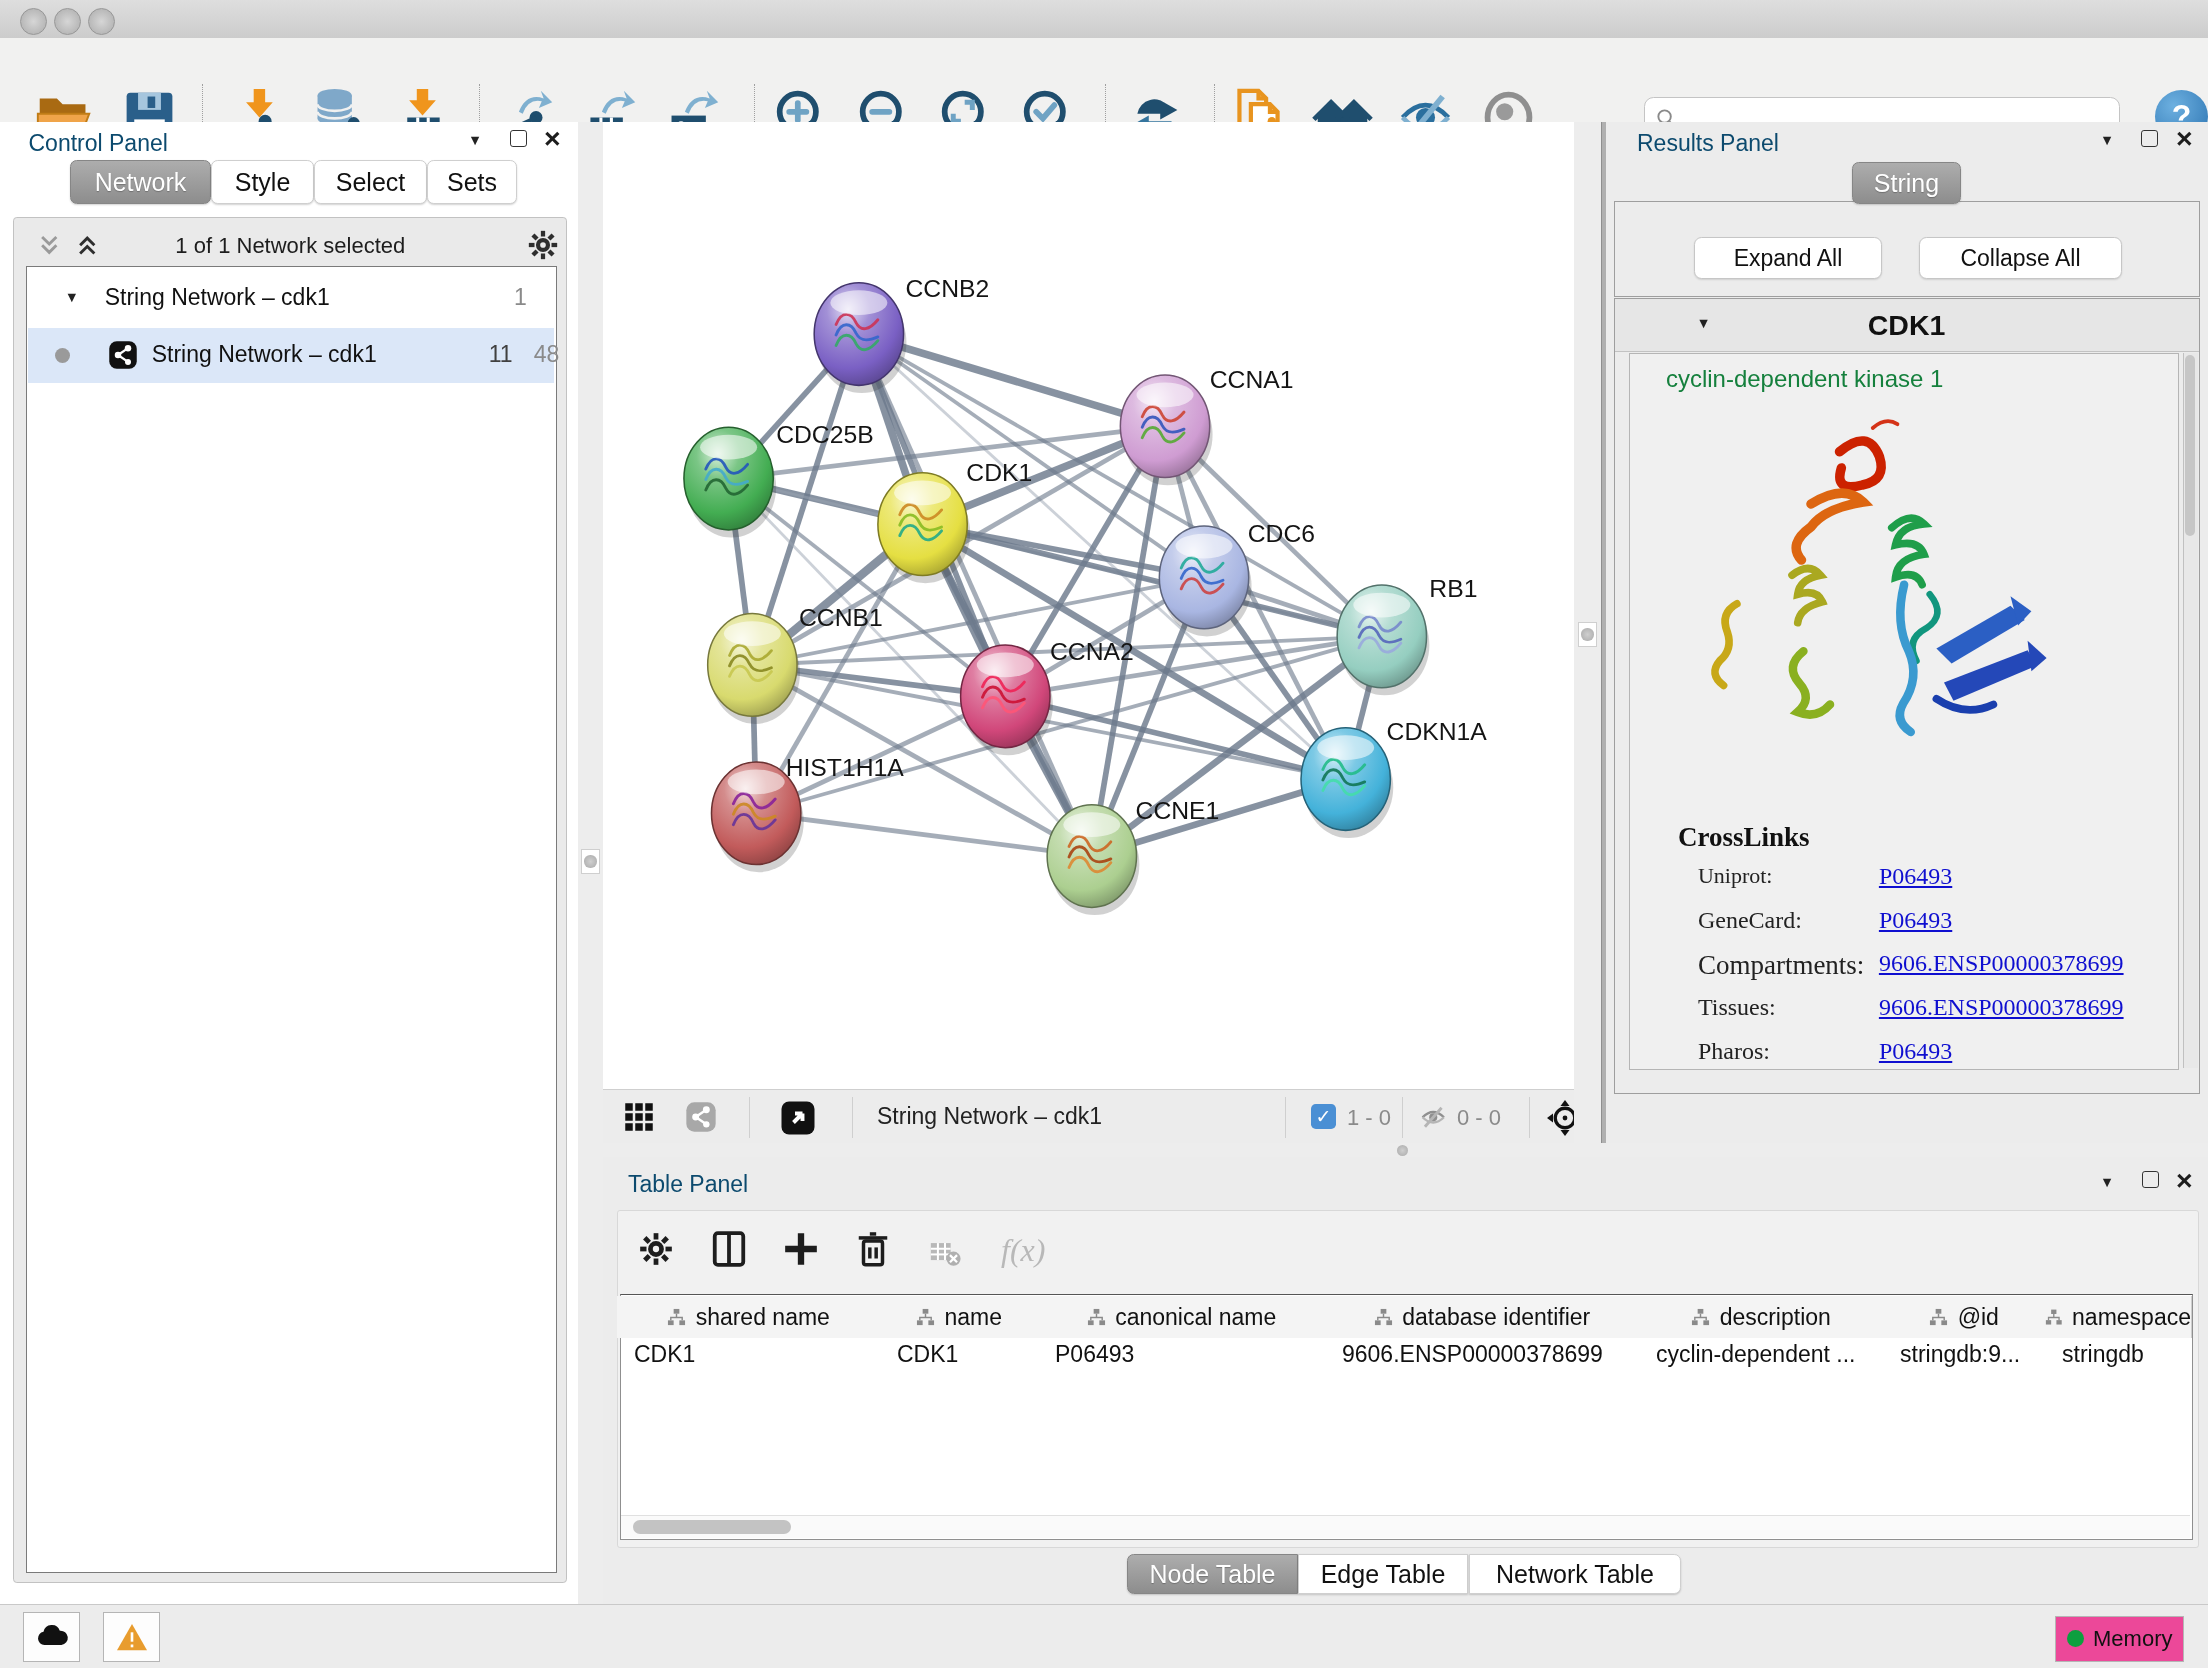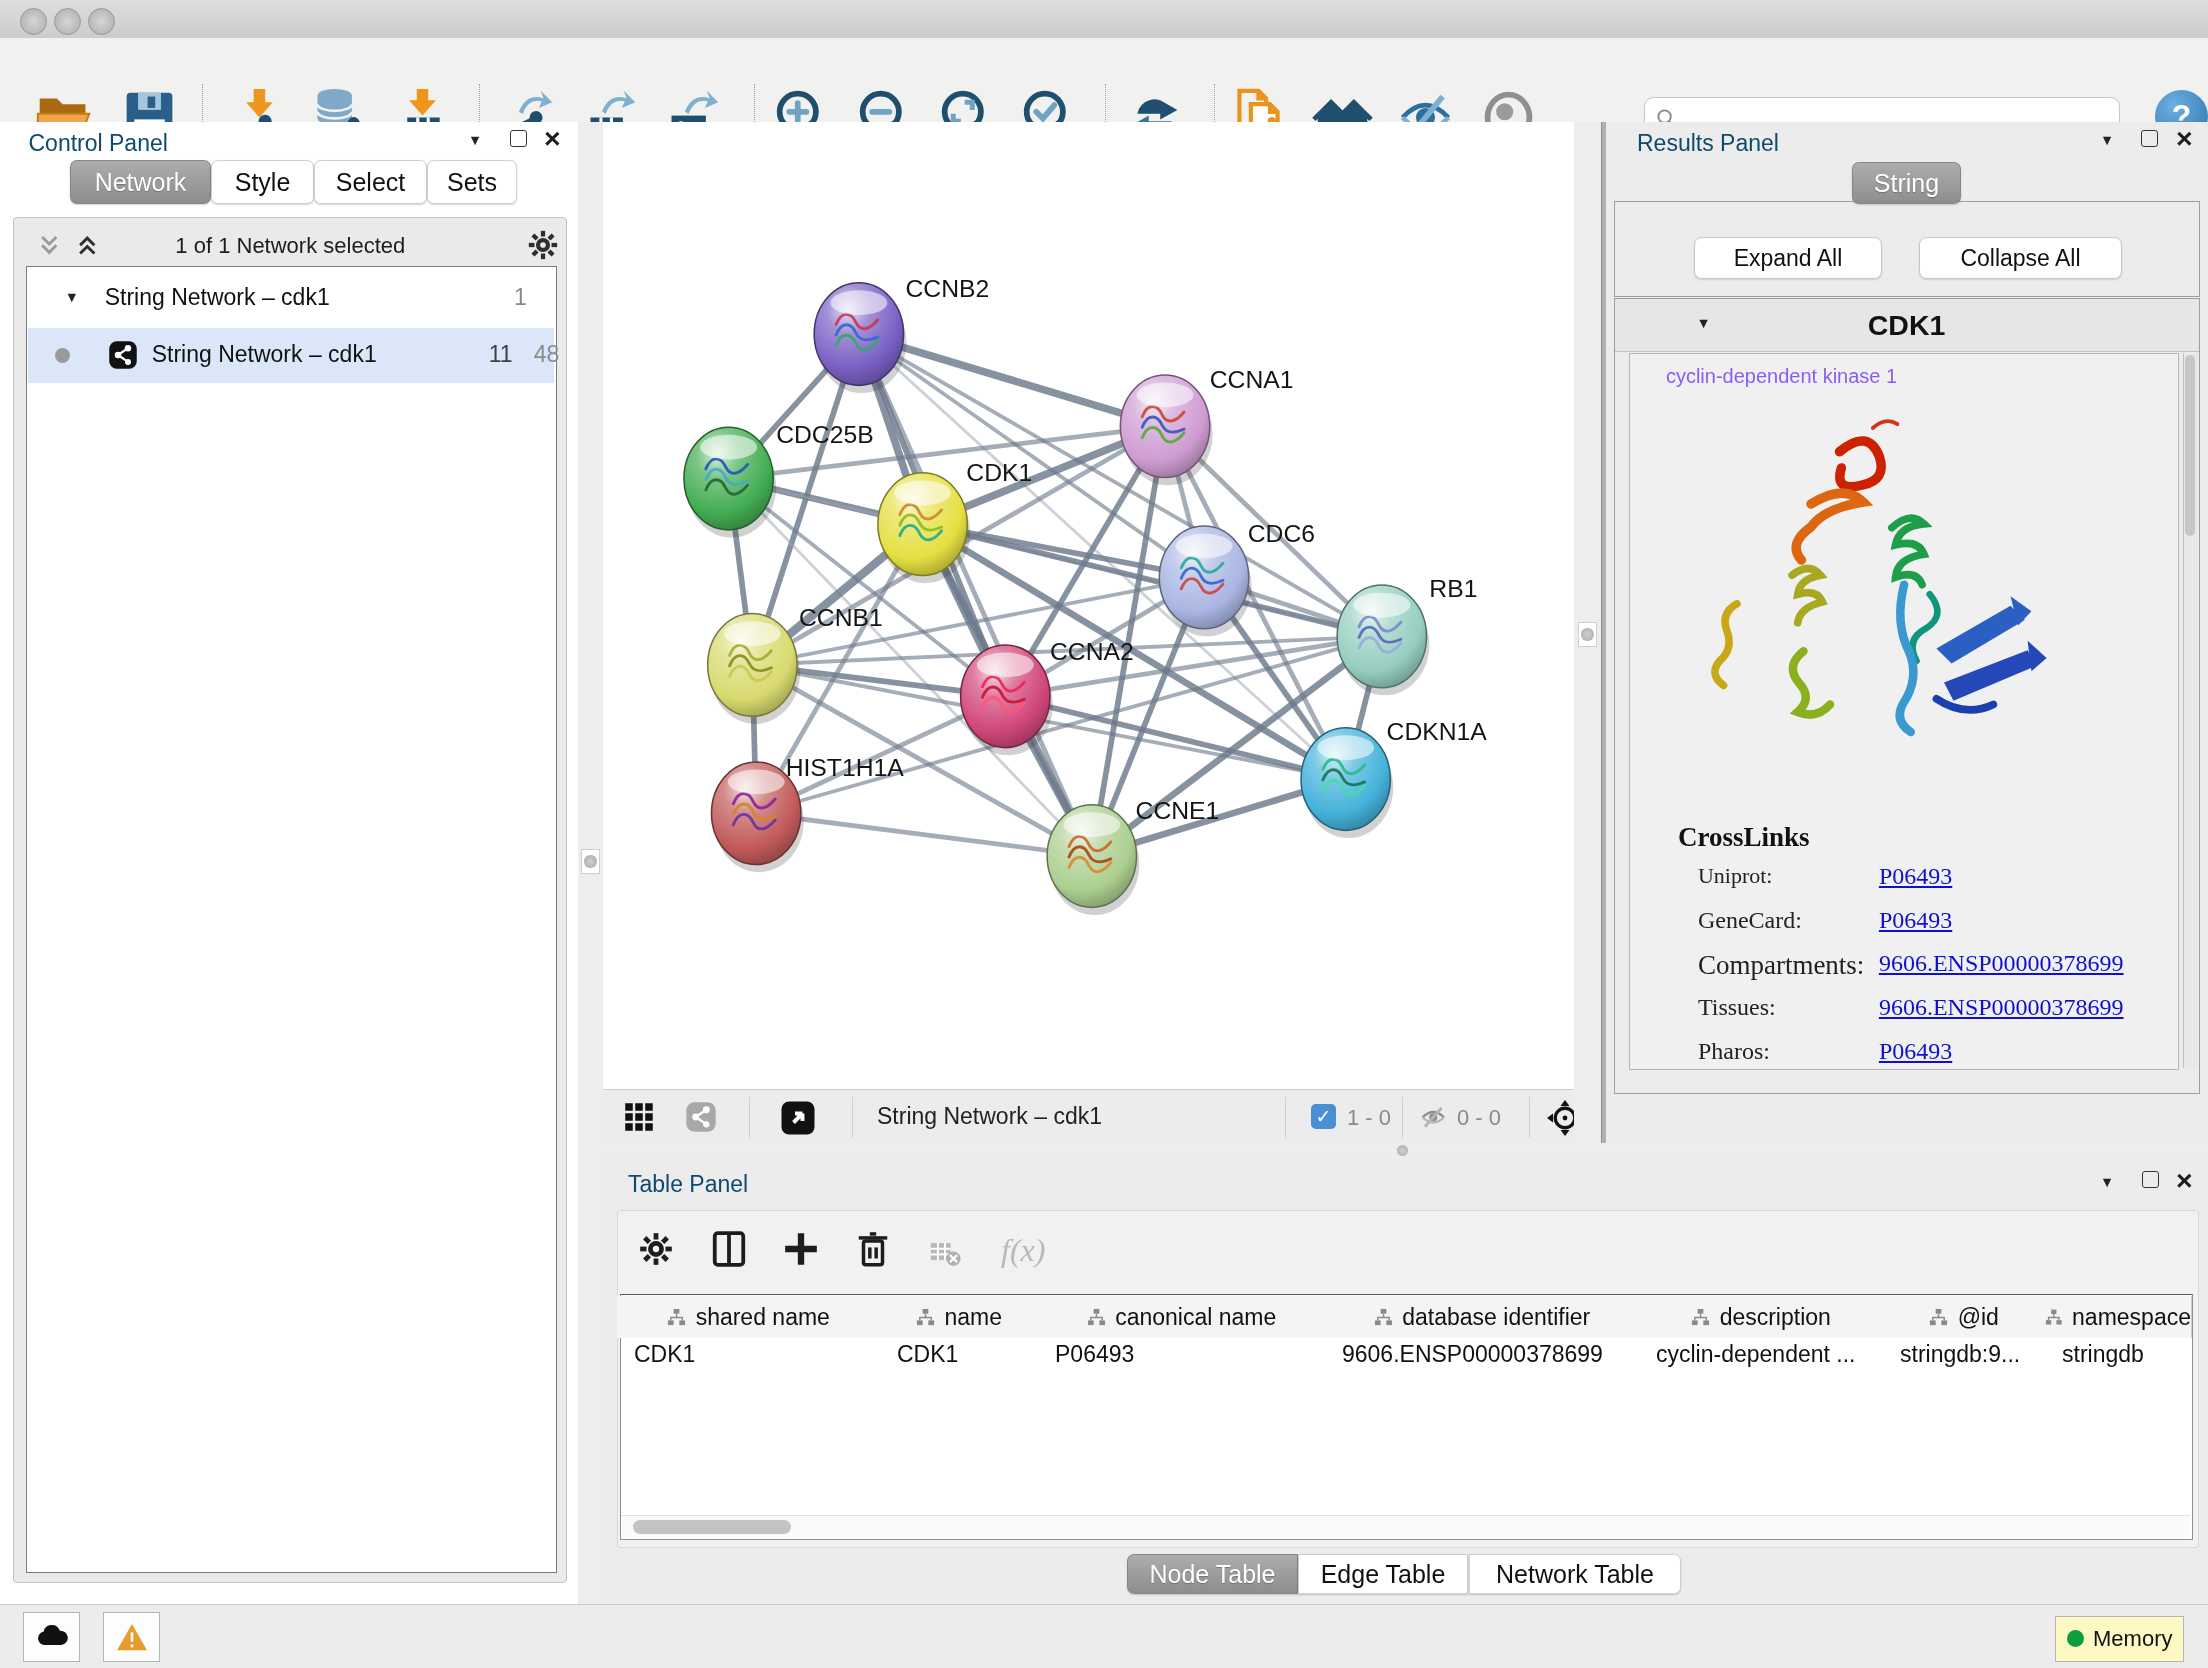--- a/index.html
+++ b/index.html
@@ -582,21 +582,21 @@
   <div class="tab sel" style="left:246px;top:40px;width:107px;height:40px">String</div>
   <div class="btn" style="left:88px;top:115px;width:186px">Expand All</div>
   <div class="btn" style="left:313px;top:115px;width:201px">Collapse All</div>
 
   <div class="abs" style="left:7.6px;top:176px;width:584px;height:794px;background:#ececec;border:1px solid #9e9e9e">
     <div class="abs" style="left:0;top:0;width:584px;height:52px;background:#e6e6e6;border-bottom:1px solid #c2c2c2">
       <span class="abs tri" style="left:82px;top:17px">▼</span>
       <span class="abs" style="left:0;top:9.5px;width:584px;text-align:center;font-size:28.5px;font-weight:bold;color:#111">CDK1</span>
     </div>
     <div class="abs" style="left:14.3px;top:54px;width:548px;height:715px;background:#f0f0f0;border:1px solid #b5b5b5">
-      <div class="abs" style="left:36px;top:11.4px;font-size:20px;color:#8b5cf6">cyclin-dependent kinase 1</div>
+      <div class="abs" style="left:36px;top:11.4px;font-size:24px;color:#15803d">cyclin-dependent kinase 1</div>
 
       <svg class="abs" style="left:67px;top:55px" width="380" height="380" viewBox="0 0 400 400">
         <g fill="none" stroke-linecap="round">
           <path d="M185 20 q14 -12 26 -4" stroke="#d43318" stroke-width="4"></path>
           <path d="M150 45 q30 -25 42 5 q8 25 -18 30 q-30 8 -22 -18" stroke="#cc2200" stroke-width="10"></path>
           <path d="M120 100 q35 -22 55 -2 q-40 6 -55 26 q-25 18 -10 35" stroke="#dd6611" stroke-width="10"></path>
           <path d="M205 125 q20 -18 34 -4 q-26 2 -30 22 q24 -6 30 10 q-28 4 -30 24 q22 -8 28 8" stroke="#1f9e4a" stroke-width="8"></path>
           <path d="M100 175 q18 -14 30 0 q-22 4 -24 20 q20 -6 26 8 q-24 6 -26 22" stroke="#aaa820" stroke-width="8"></path>
           <path d="M42 205 q-18 10 -10 30 q6 18 -8 30 q-12 14 4 26" stroke="#c8a818" stroke-width="8"></path>
           <path d="M112 255 q-20 16 -4 34 q14 16 -2 30 q20 8 34 -8" stroke="#8ab020" stroke-width="9"></path>
@@ -805,18 +805,18 @@
       <path d="M10 22a7 7 0 0 1-1-13.9 9 9 0 0 1 17.3-1.2A6.5 6.5 0 0 1 28 22z" fill="#111"></path>
     </svg>
   </div>
   <div class="abs" style="left:103px;top:6.7px;width:55px;height:48px;background:#fdfdfd;border:1.9px solid #b5b5b5;display:flex;align-items:center;justify-content:center">
     <svg width="34" height="30" viewBox="0 0 36 32">
       <path d="M18 2 34 30 H2z" fill="#e89c2e"></path>
       <rect x="16.6" y="11" width="2.8" height="10" fill="#fff"></rect>
         <rect x="16.6" y="24" width="2.8" height="3" fill="#fff"></rect>
     </svg>
   </div>
-  <div class="abs" style="left:2055px;top:10.5px;width:127px;height:44px;background:#fef9c3;border:1px solid #b5b5b5;display:flex;align-items:center;justify-content:center;gap:9.5px;font-size:22px;color:#111">
+  <div class="abs" style="left:2055px;top:10.5px;width:127px;height:44px;background:#ec4899;border:1px solid #b5b5b5;display:flex;align-items:center;justify-content:center;gap:9.5px;font-size:22px;color:#111">
     <span style="width:17px;height:17px;border-radius:50%;background:#0d9f3f;display:inline-block"></span>
     <span>Memory</span>
   </div>
 </div>
 
 
 </body></html>

